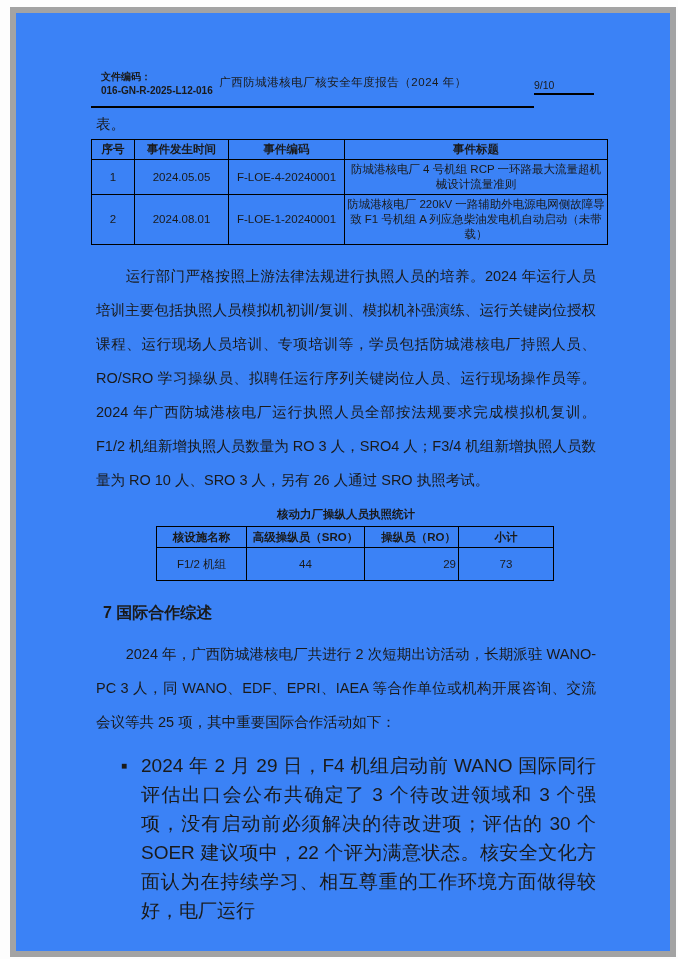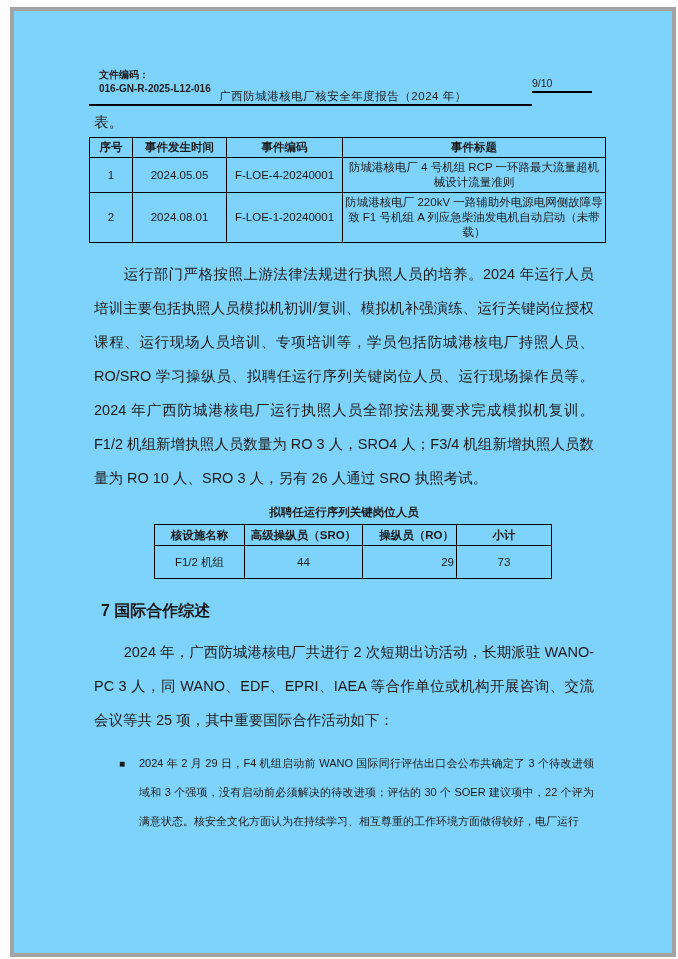--- a/index.html
+++ b/index.html
@@ -3,25 +3,25 @@
 <meta charset="utf-8">
 <style>
   html,body{margin:0;padding:0;}
   body{
     width:678px;height:959px;background:#fdfdfd;position:relative;
     font-family:"Liberation Sans","DejaVu Sans",sans-serif;color:#1a1a1a;
     overflow:hidden;
   }
   .page{
     position:absolute;top:7px;left:10px;right:2px;bottom:2px;
-    border:4px solid #a3a3a3;background:#7dd3fc;
+    border:6px solid #a3a3a3;background:#3b82f6;
   }
   
   .doc-code{position:absolute;left:85px;top:57px;font-size:10px;font-weight:bold;line-height:14px;}
-  .hdr-title{position:absolute;left:0;right:0;top:78px;text-align:center;font-size:11.5px;letter-spacing:.5px;}
+  .hdr-title{position:absolute;left:0;right:0;top:62px;text-align:center;font-size:11.5px;letter-spacing:.5px;}
   .rule-main{position:absolute;left:75px;top:93px;width:443px;border-top:2px solid #000;}
   .pagenum{position:absolute;left:518px;top:66px;width:60px;text-align:left;
     font-size:10.5px;border-bottom:2px solid #000;padding-bottom:2px;}
   
   .content{position:absolute;left:80px;top:0;width:500px;}
   .lead{margin:0;padding-top:101px;font-size:14.5px;line-height:20px;}
   .tbl-title{text-align:center;font-weight:bold;font-size:11.5px;margin-top:10px;}
   table{border-collapse:collapse;font-size:11.5px;}
   td,th{border:1.5px solid #000;text-align:center;vertical-align:middle;
     padding:2px 2px;line-height:15px;}
@@ -29,21 +29,21 @@
   .t1{margin-top:5px;margin-left:-5px;width:508px;table-layout:fixed;}
   .t1 .c0{width:38px;margin-left:32px;} .t1 .c1{width:89px;} .t1 .c2{width:111px;} .t1 .c3{width:258px;}
   .t2{margin-top:4px;margin-left:60px;width:377px;table-layout:fixed;}
   .t2 .c0{width:85px;} .t2 .c1{width:113px;} .t2 .c2{width:89px;text-align:right;} .t2 .c3{width:90px;}
   .t2 th{height:16px;} .t2 td{height:28px;}
   h2.sec{font-size:16px;font-weight:bold;margin:22px 0 0 7px;line-height:20px;}
   .para{margin:14px 0 0 0;font-size:14.5px;line-height:34px;text-align:justify;
     text-indent:2.05em;}
   .bullet{display:flex;margin-top:12px;padding-left:25px;}
   .bullet .marker{flex:0 0 20px;font-size:10px;line-height:29px;}
-  .bullet p{margin:0;flex:1;font-size:11px;line-height:29px;text-align:justify;}
+  .bullet p{margin:0;flex:1;font-size:19px;line-height:29px;text-align:justify;}
 </style>
 </head>
 <body>
 
 <div class="page">
 
   <div class="doc-code">
     <div>文件编码：</div>
     <div>016-GN-R-2025-L12-016</div>
   </div>
@@ -75,21 +75,21 @@
           <td class="c0">2</td>
           <td class="c1">2024.08.01</td>
           <td class="c2">F-LOE-1-20240001</td>
           <td class="c3">防城港核电厂 220kV 一路辅助外电源电网侧故障导致 F1 号机组 A 列应急柴油发电机自动启动（未带载）</td>
         </tr>
       </tbody>
     </table>
 
     <p class="para">运行部门严格按照上游法律法规进行执照人员的培养。2024 年运行人员培训主要包括执照人员模拟机初训/复训、模拟机补强演练、运行关键岗位授权课程、运行现场人员培训、专项培训等，学员包括防城港核电厂持照人员、RO/SRO 学习操纵员、拟聘任运行序列关键岗位人员、运行现场操作员等。2024 年广西防城港核电厂运行执照人员全部按法规要求完成模拟机复训。F1/2 机组新增执照人员数量为 RO 3 人，SRO4 人；F3/4 机组新增执照人员数量为 RO 10 人、SRO 3 人，另有 26 人通过 SRO 执照考试。</p>
 
-    <div class="tbl-title">拟聘任运行序列关键岗位人员</div>
+    <div class="tbl-title">核动力厂操纵人员执照统计</div>
     <table class="t2">
       <thead>
         <tr>
           <th class="c0">核设施名称</th>
           <th class="c1">高级操纵员（SRO）</th>
           <th class="c2">操纵员（RO）</th>
           <th class="c3">小计</th>
         </tr>
       </thead>
       <tbody>

